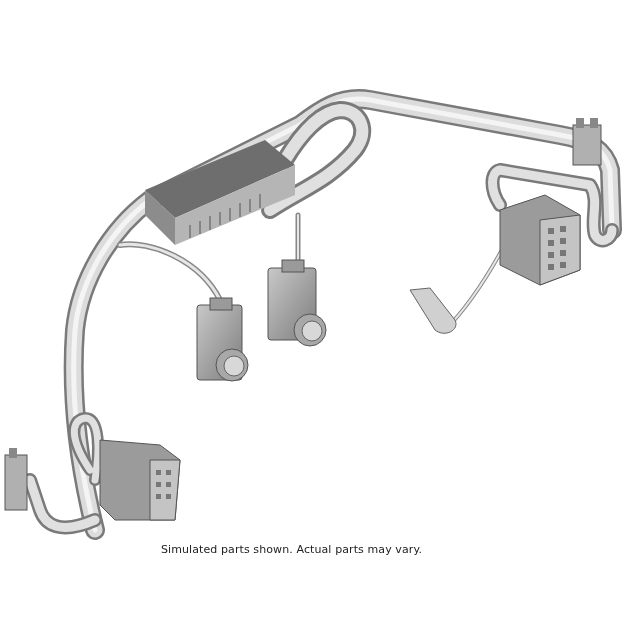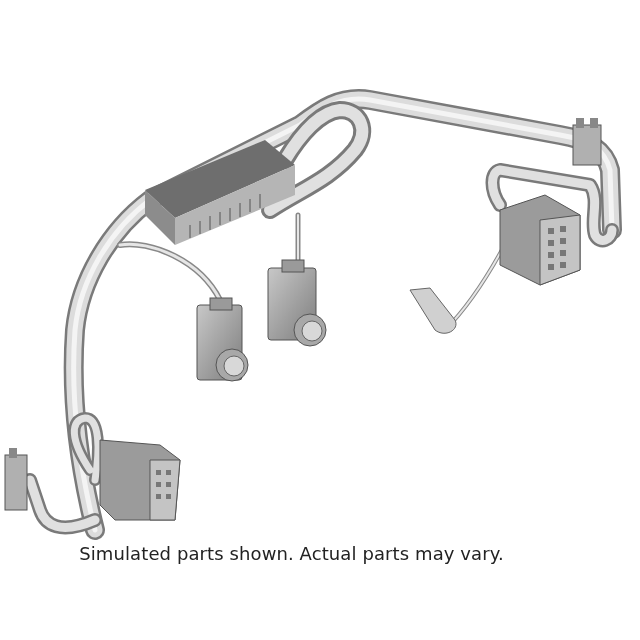--- a/index.html
+++ b/index.html
@@ -1,18 +1,18 @@
 <!DOCTYPE html>
 <html><head>
 <meta charset="utf-8">
 <style>
   html, body { margin:0; padding:0; background:#ffffff; }
   body { width:640px; height:640px; position:relative; overflow:hidden; font-family:"DejaVu Sans", sans-serif; }
   .art { position:absolute; left:0; top:0; width:640px; height:640px; }
-  .caption { position:absolute; left:0; width:583px; top:543px; text-align:center; font-size:18px; color:#222; letter-spacing:0.1px; }
+  .caption { position:absolute; left:0; width:583px; top:543px; text-align:center; font-size:11px; color:#222; letter-spacing:0.1px; }
 </style>
 </head>
 <body>
 
 <svg class="art" viewBox="0 0 640 640" xmlns="http://www.w3.org/2000/svg">
   <defs>
     <linearGradient id="tube" x1="0" y1="0" x2="0" y2="1">
       <stop offset="0" stop-color="#f2f2f2"></stop>
       <stop offset="0.5" stop-color="#d4d4d4"></stop>
       <stop offset="1" stop-color="#9a9a9a"></stop>

